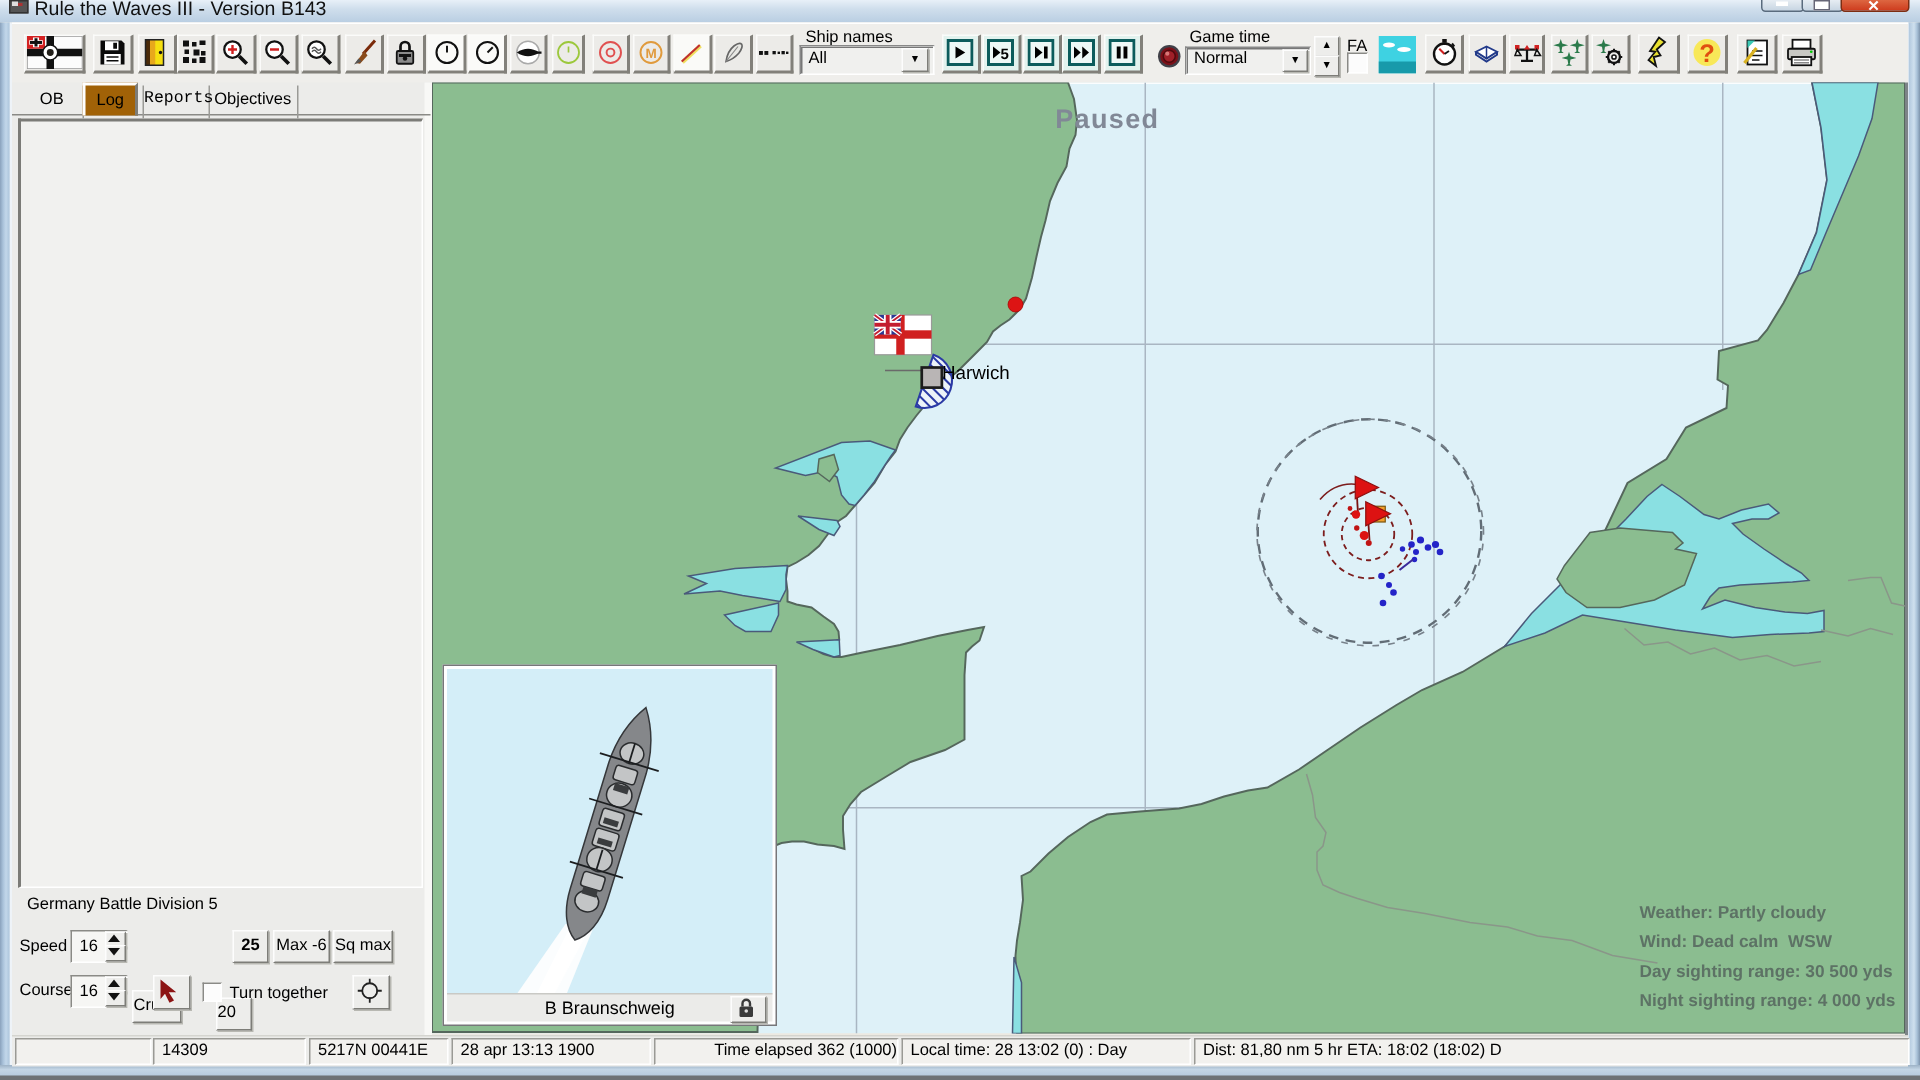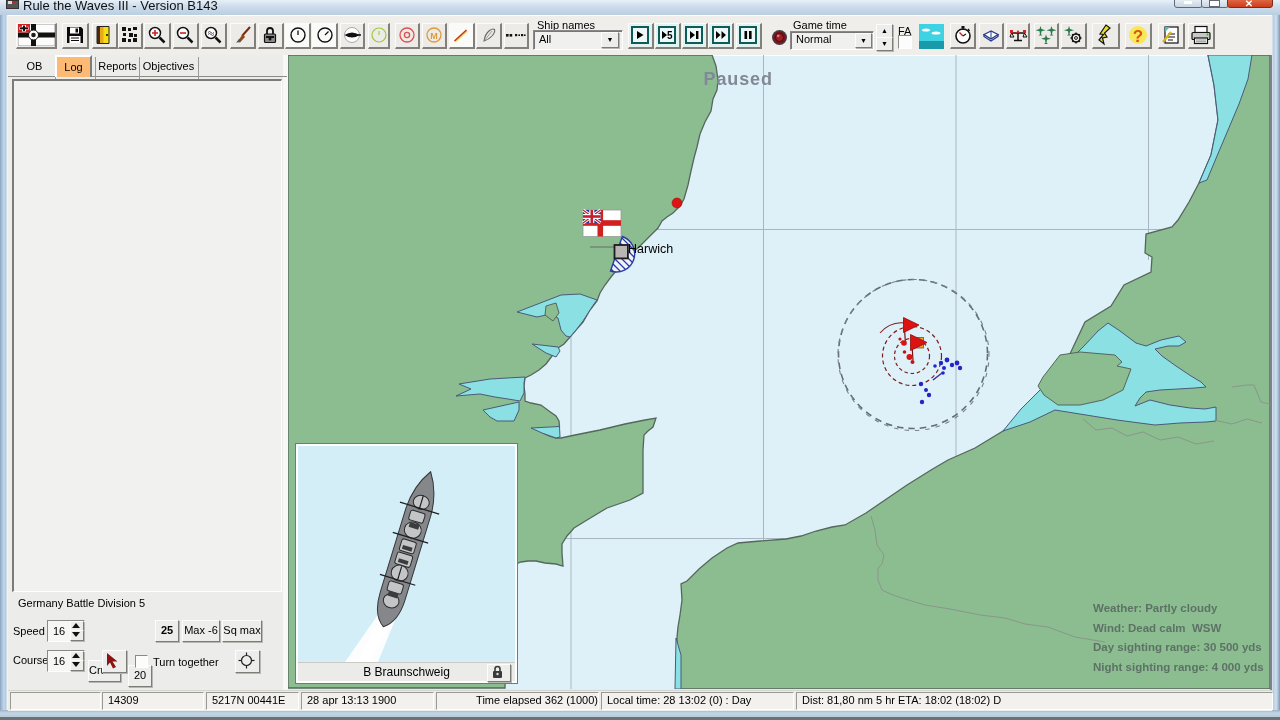--- a/index.html
+++ b/index.html
@@ -361,22 +361,22 @@
       </svg>
 </div>
 </div>
 
 <div class="abs" id="leftpanel" style="left:8px;top:55px;width:279px;height:635px;background:#ececea;"></div>
 <div class="abs" style="left:283px;top:55px;width:5px;height:635px;background:#f8f8f6;"></div>
 
 <div id="tabs">
 <div class="abs" style="left:8px;top:76px;width:279px;height:2px;border-top:1px solid #8a8a86;"></div>
 <div class="abs txt" style="left:14px;top:57px;width:41px;height:19px;text-align:center;padding-top:3px;border-right:1px solid #9a9a96;">OB</div>
-<div class="abs" style="left:55px;top:55px;width:37px;height:22px;background:#fdba74;border-top:2px solid #fff;border-left:2px solid #fff;border-right:2px solid #7d7d78;font-size:11px;text-align:center;padding-top:4px;box-sizing:border-box;">Log</div>
-<div class="abs txt" style="left:95px;top:57px;width:43px;height:19px;text-align:center;padding-top:3px;border-left:1px solid #9a9a96;border-right:1px solid #9a9a96;">Reports</div>
+<div class="abs" style="left:55px;top:55px;width:37px;height:22px;background:#a16207;border-top:2px solid #fff;border-left:2px solid #fff;border-right:2px solid #7d7d78;font-size:11px;text-align:center;padding-top:4px;box-sizing:border-box;">Log</div>
+<div class="abs txt" style="left:95px;top:57px;width:43px;height:19px;text-align:center;padding-top:3px;border-left:1px solid #9a9a96;border-right:1px solid #9a9a96;font-family:Liberation Mono, monospace;">Reports</div>
 <div class="abs txt" style="left:139px;top:57px;width:59px;height:19px;text-align:center;padding-top:3px;border-right:1px solid #9a9a96;">Objectives</div>
 </div>
 
 <div class="abs" style="left:12px;top:79px;width:267px;height:510px;background:#f1f1ef;border-top:2px solid #7b7b77;border-left:2px solid #7b7b77;border-right:1px solid #fff;border-bottom:1px solid #fff;"></div>
 
 <div id="controls">
 <div class="txt" style="left:18px;top:597px;">Germany Battle Division 5</div>
 
 <div class="txt" style="left:13px;top:625px;">Speed</div>
 <div class="abs sunken" style="left:47px;top:620px;width:36px;height:20px;"></div>
@@ -385,21 +385,21 @@
       <svg width="10" height="7">
         <polygon points="5,1 9,6 1,6" fill="#111"></polygon>
       </svg>
     </div>
 <div class="abs raised" style="left:70px;top:630px;width:12px;height:9px;">
       <svg width="10" height="7">
         <polygon points="1,1 9,1 5,6" fill="#111"></polygon>
       </svg>
     </div>
 <div class="abs raised txt" style="left:88px;top:620px;width:31px;height:20px;text-align:right;line-height:19px;margin-top:40px;">Cruise</div>
-<div class="abs raised txt" style="left:128px;top:620px;width:22px;height:20px;text-align:center;line-height:19px;margin-top:45px;">20</div>
+<div class="abs raised txt" style="left:144px;top:620px;width:22px;height:20px;text-align:left;line-height:19px;margin-top:45px;">20</div>
 <div class="abs raised txt" style="left:155px;top:620px;width:22px;height:20px;text-align:center;line-height:19px;font-weight:bold;">25</div>
 <div class="abs raised txt" style="left:182px;top:620px;width:36px;height:20px;text-align:center;line-height:19px;">Max -6</div>
 <div class="abs raised txt" style="left:222px;top:620px;width:38px;height:20px;text-align:center;line-height:19px;">Sq max</div>
 
 <div class="txt" style="left:13px;top:654px;">Course</div>
 <div class="abs sunken" style="left:47px;top:650px;width:36px;height:20px;"></div>
 <div class="txt" style="left:53px;top:655px;">16</div>
 <div class="abs raised" style="left:70px;top:651px;width:12px;height:9px;">
       <svg width="10" height="7">
         <polygon points="5,1 9,6 1,6" fill="#111"></polygon>

